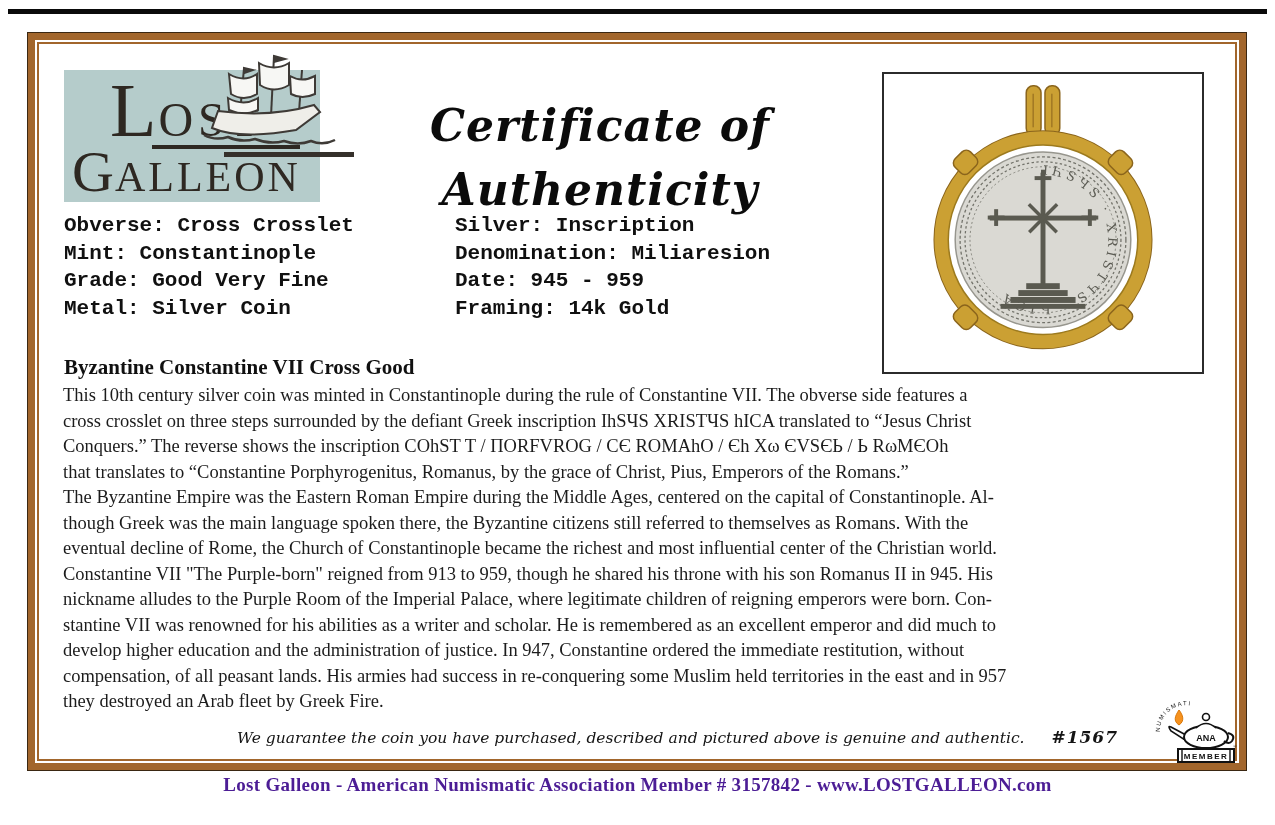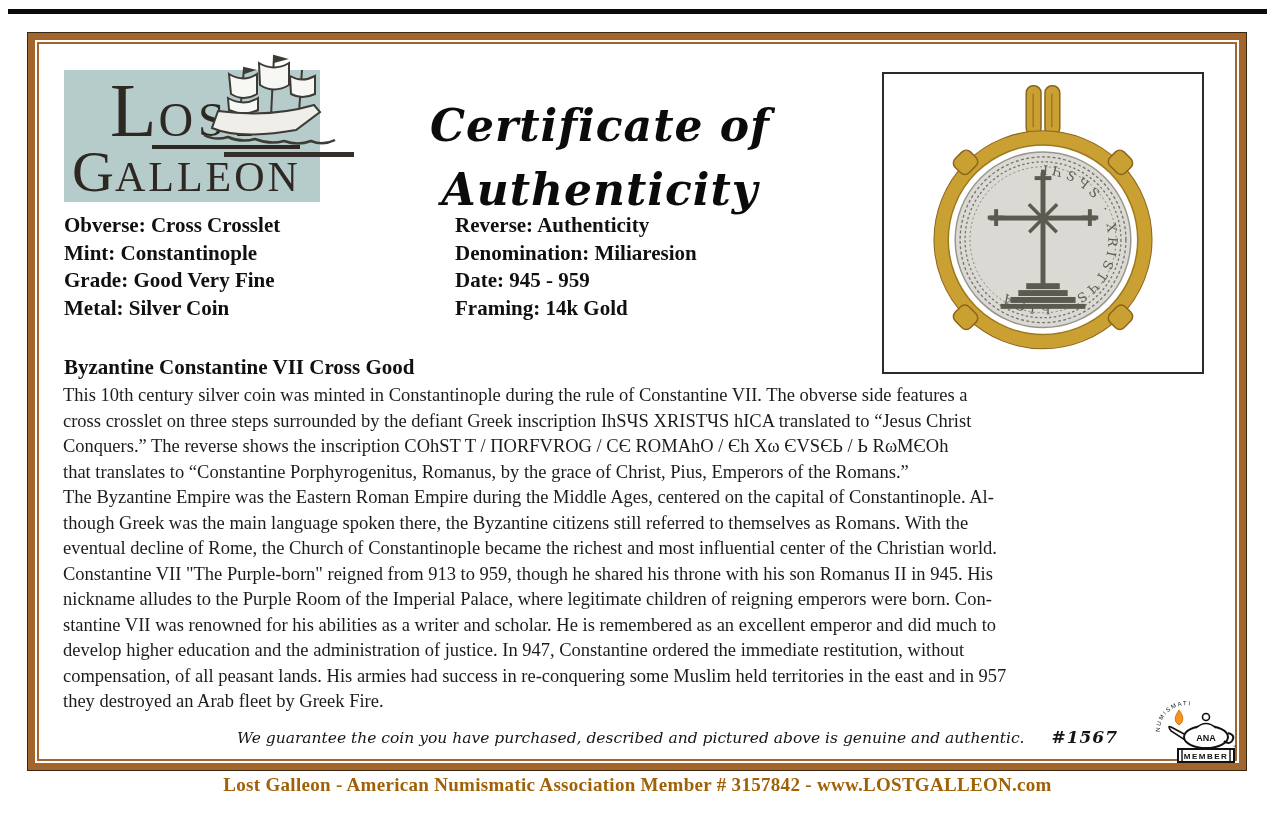--- a/index.html
+++ b/index.html
@@ -38,21 +38,21 @@
     font-size:44px; line-height:64px; color:#0b0b0b; letter-spacing:1px;margin-top:32px;
   }
 
   
   .coin-box {
     position:absolute; left:882px; top:72px; width:322px; height:302px;
     background:#ffffff; border:2px solid #2b2b2b; box-sizing:border-box;
   }
 
   
-  .details { position:absolute; top:212px; font-weight:700; font-size:21px; line-height:27.5px; color:#101010; }
+  .details { position:absolute; top:212px; font-weight:700; font-size:21px; line-height:27.5px; color:#101010;font-family:Liberation Mono, monospace; }
   .details-left  { left:64px; }
   .details-right { left:455px; }
 
   
   .body-heading { position:absolute; left:64px; top:355px; font-weight:700; font-size:21px; color:#101010; }
   .body-text {
     position:absolute; left:63px; top:383px; width:1162px;
     font-size:18.5px; line-height:25.5px; color:#1c1c1c; white-space:pre-line;
   }
 
@@ -61,21 +61,21 @@
     position:absolute; left:120px; right:40px; top:727px; text-align:center;
     font-family:"DejaVu Serif", serif; font-style:italic; font-size:15.5px; color:#141414;
   }
   .cert-number { font-weight:700; font-size:17px; margin-left:22px; letter-spacing:1px; }
 
   .ana { position:absolute; left:1152px; top:698px; }
 
   
   .footer {
     position:absolute; left:0; right:0; top:774px; text-align:center;
-    font-size:19px; font-weight:600; color:#a16207; letter-spacing:0.3px;
+    font-size:19px; font-weight:600; color:#4c1d95; letter-spacing:0.3px;
   }
 </style>
 </head>
 <body>
 
 <div class="page">
 
   <div class="top-bar"></div>
 
   <div class="frame">
@@ -168,21 +168,21 @@
     </svg>
   </div>
 
   <div class="details details-left">
     <div>Obverse: Cross Crosslet</div>
     <div>Mint: Constantinople</div>
     <div>Grade: Good Very Fine</div>
     <div>Metal: Silver Coin</div>
   </div>
   <div class="details details-right">
-    <div>Reverse: Authenticity</div>
+    <div>Silver: Inscription</div>
     <div>Denomination: Miliaresion</div>
     <div>Date: 945 - 959</div>
     <div>Framing: 14k Gold</div>
   </div>
 
   <div class="body-heading">Byzantine Constantine VII Cross Good</div>
   <div class="body-text">This 10th century silver coin was minted in Constantinople during the rule of Constantine VII. The obverse side features a
 cross crosslet on three steps surrounded by the defiant Greek inscription IhSЧS XRISTЧS hICA translated to “Jesus Christ
 Conquers.” The reverse shows the inscription COhST T / ΠORFVROG / CЄ ROMAhO / Єh Xω ЄVSЄЬ / Ь RωMЄOh
 that translates to “Constantine Porphyrogenitus, Romanus, by the grace of Christ, Pius, Emperors of the Romans.”

